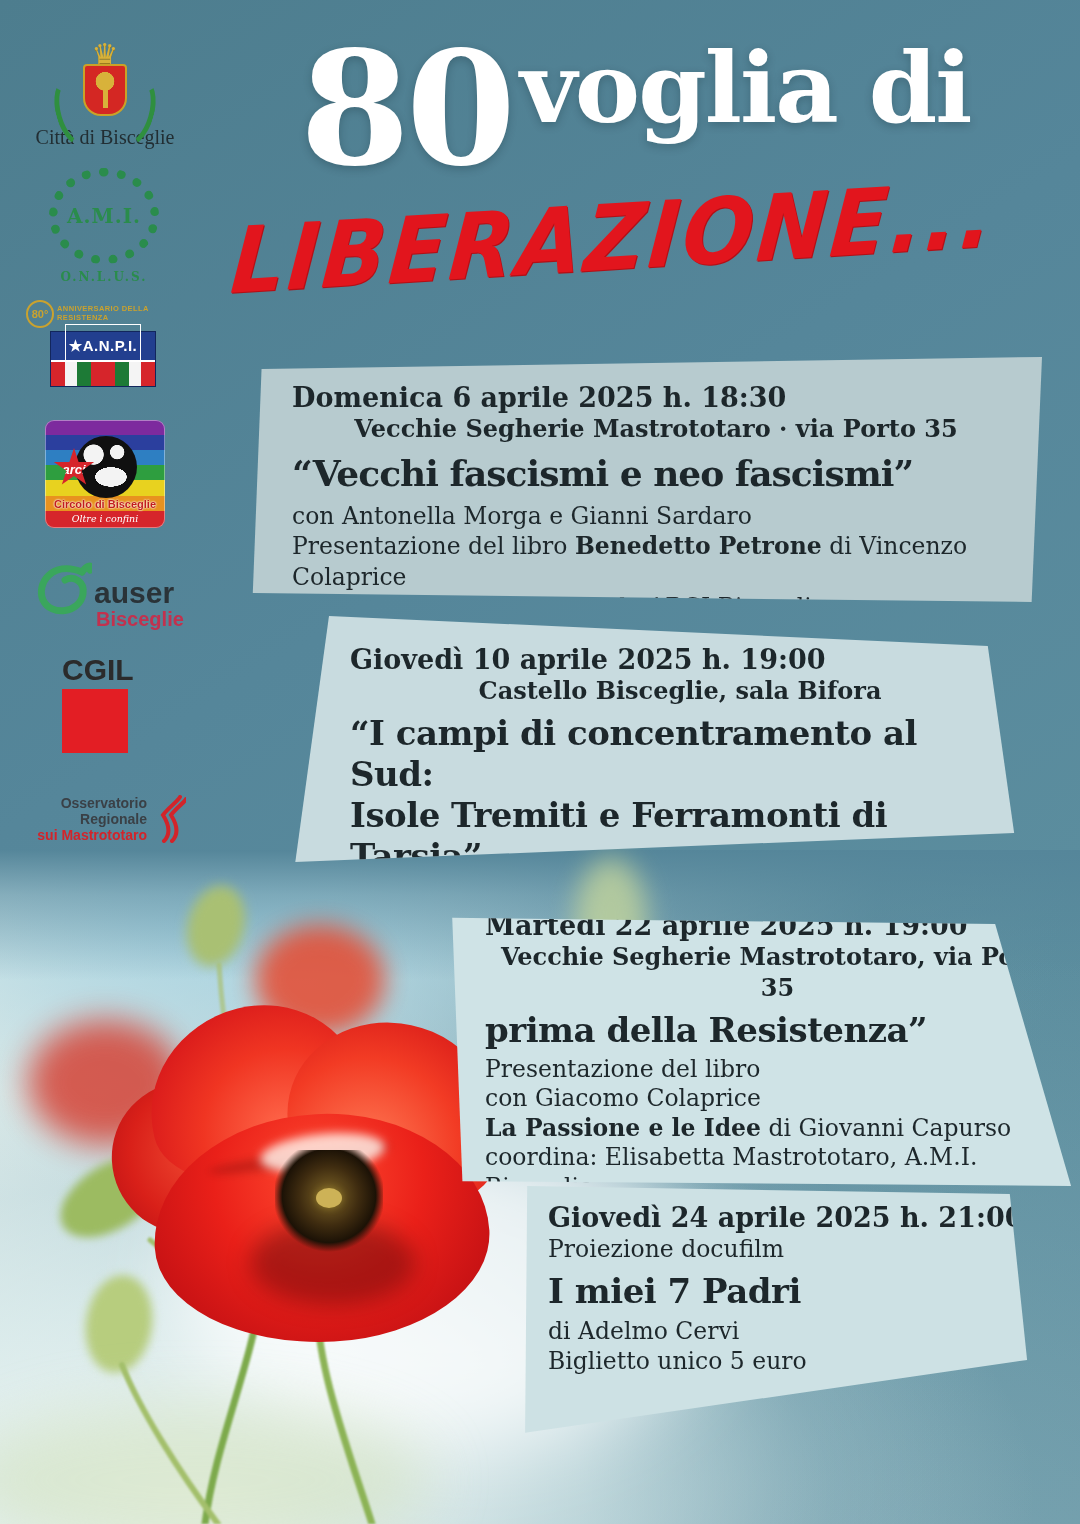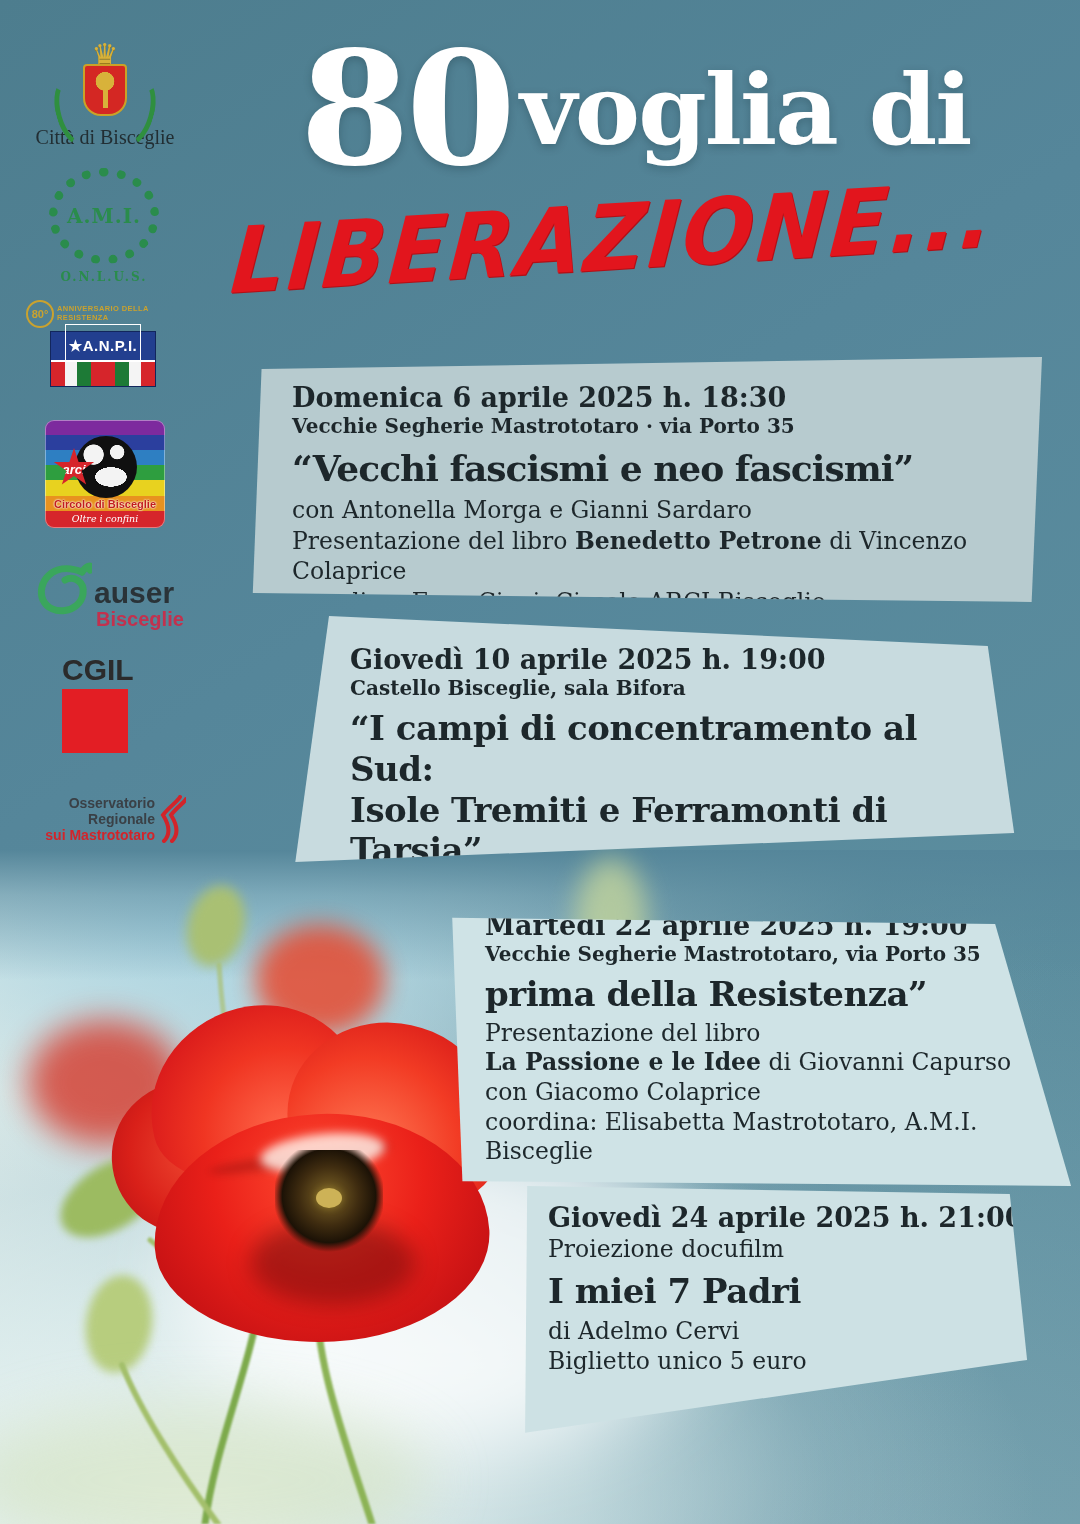--- a/index.html
+++ b/index.html
@@ -115,37 +115,37 @@
   .auser-brand{font-family:"Liberation Sans",sans-serif;font-weight:bold;font-size:30px;color:#2a3338;
     line-height:1;margin-top:18px;}
   .auser-city{font-family:"Liberation Sans",sans-serif;font-weight:bold;font-size:20px;color:#c2314e;
     line-height:1.1;margin-left:2px;}
   
   .cgil{left:62px;top:655px;}
   .cgil-brand{font-family:"Liberation Sans",sans-serif;font-weight:bold;font-size:30px;color:#2b2b2b;
     letter-spacing:0;line-height:1;}
   .cgil-square{width:66px;height:64px;background:#e31e24;margin-top:4px;}
   
-  .oss{left:36px;top:795px;width:150px;display:flex;align-items:center;gap:5px;}
+  .oss{left:36px;top:795px;width:150px;display:flex;align-items:center;gap:13px;}
   .oss-text{flex:1;text-align:right;font-family:"Liberation Sans",sans-serif;font-weight:bold;
     font-size:14px;line-height:1.15;color:#3a4046;}
   .oss-red{color:#d2242a;}
   
-  .title{position:absolute;left:300px;top:30px;z-index:3;display:flex;align-items:center;
+  .title{position:absolute;left:300px;top:30px;z-index:3;display:flex;align-items:flex-start;
     color:#fff;font-weight:bold;white-space:nowrap;}
   .t80{font-size:158px;line-height:1;letter-spacing:-4px;text-shadow:0 3px 8px rgba(10,30,40,0.25);}
   .trest{font-size:98px;margin-left:8px;letter-spacing:-2px;text-shadow:0 3px 8px rgba(10,30,40,0.25);}
   .title-red{position:absolute;left:236px;top:208px;z-index:3;color:#e2151d;white-space:nowrap;
     font-family:"DejaVu Sans",sans-serif;font-weight:bold;font-style:italic;font-size:84px;
     letter-spacing:3px;transform:rotate(-3.5deg) skewX(-8deg) scaleY(1.08);transform-origin:left top;
     text-shadow:1px 1px 0 #b30f16;}
   
   .panel{position:absolute;z-index:2;color:#1d272b;}
   .ev-date{font-weight:bold;font-size:27px;line-height:1.2;}
-  .ev-venue{font-weight:bold;font-size:20px;line-height:1.28;}
+  .ev-venue{font-weight:bold;font-size:24px;line-height:1.28;text-align:center;}
   .ev-title{font-weight:bold;font-size:36px;line-height:1.15;letter-spacing:-1px;margin:8px 0 6px;}
   .ev-title2{font-weight:bold;font-size:34px;line-height:1.2;letter-spacing:-0.5px;}
   .tblock{margin:6px 0 4px;}
   .ev-line{font-size:23.5px;line-height:1.3;}
   .ev-line b{font-weight:bold;}
   .panel-1{left:248px;top:352px;width:798px;height:258px;background:#b7cbcf;
     clip-path:polygon(1.7% 6.6%,99.5% 1.9%,98.2% 96.9%,0.6% 93.4%);
     padding:0;box-sizing:border-box;}
   .panel-1 .inner{padding:30px 26px 0 44px;}
   .panel-2{left:288px;top:606px;width:732px;height:268px;background:#c8dbdf;
@@ -309,22 +309,22 @@
   </section>
 
   <section class="panel panel-3">
     <div class="inner">
       <div class="ev-date">Martedì 22 aprile 2025 h. 19:00</div>
       <div class="ev-venue">Vecchie Segherie Mastrototaro, via Porto 35</div>
       <div class="tblock">
         <div class="ev-title2">prima della Resistenza”</div>
       </div>
       <div class="ev-line">Presentazione del libro</div>
+      <div class="ev-line">con Giacomo Colaprice</div>
       <div class="ev-line"><b>La Passione e le Idee</b><span> di Giovanni Capurso</span></div>
-      <div class="ev-line">con Giacomo Colaprice</div>
       <div class="ev-line">coordina: Elisabetta Mastrototaro, A.M.I. Bisceglie</div>
     </div>
   </section>
 
   <section class="panel panel-4">
     <div class="inner">
       <div class="ev-date">Giovedì 24 aprile 2025 h. 21:00</div>
       <div class="ev-line">Proiezione docufilm</div>
       <div class="ev-title2 tblock">I miei 7 Padri</div>
       <div class="ev-line">di Adelmo Cervi</div>

